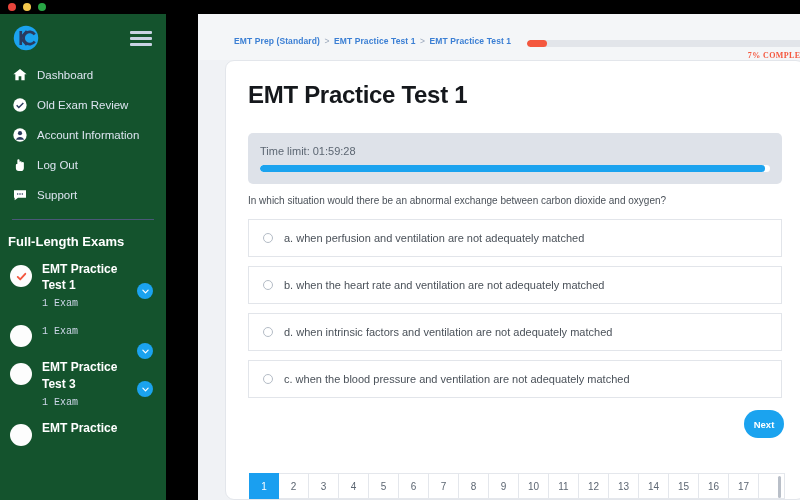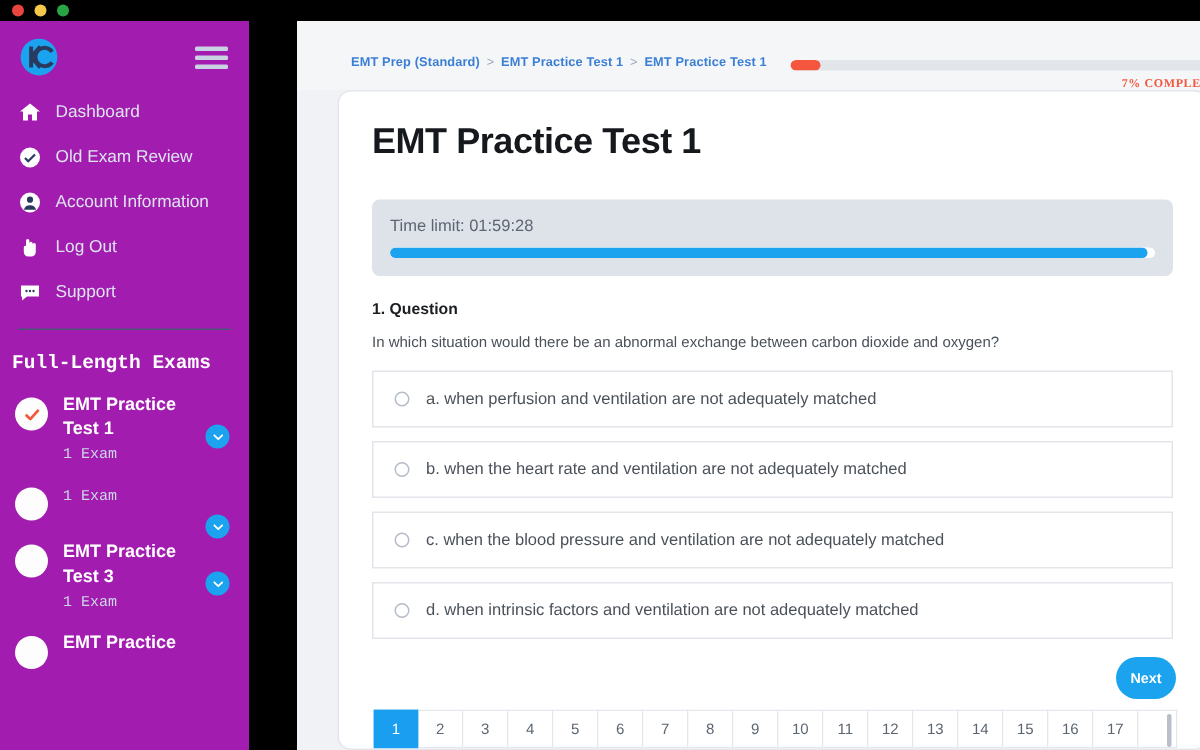--- a/index.html
+++ b/index.html
@@ -17,42 +17,41 @@
     background: #000; display: flex; align-items: center; padding-left: 8px; gap: 7px;
   }
   .dot { width: 8px; height: 8px; border-radius: 50%; }
   .dot.red { background: #e8453c; }
   .dot.yellow { background: #f5c84c; }
   .dot.green { background: #28a645; }
 
   
   .sidebar {
     position: absolute; left: 0; top: 14px; width: 166px; height: 486px;
-    background: #a21caf; overflow: hidden;
+    background: #14532d; overflow: hidden;
   }
   .sidebar-top { display: flex; align-items: center; justify-content: space-between;
     padding: 10px 14px 8px 12px; }
   .logo { width: 28px; height: 28px; }
   .hamburger { display: flex; flex-direction: column; gap: 3px; cursor: pointer; }
   .hamburger span { display: block; width: 22px; height: 3px; background: #c9d2e3; border-radius: 1px; }
 
   .nav-item {
     display: flex; align-items: center; gap: 9px;
     padding: 7px 12px; color: #dde4f0; font-size: 11.5px; cursor: pointer;
   }
   .nav-item .nav-icon { width: 16px; height: 16px; flex: 0 0 16px;
     display: flex; align-items: center; justify-content: center; }
   .nav-item .nav-icon svg { width: 16px; height: 16px; fill: #ffffff; }
 
   .divider { height: 1px; background: #4a5878; margin: 9px 12px 0 12px; }
 
   .section-title {
     color: #ffffff; font-size: 13px; font-weight: bold;
     padding: 14px 12px 6px 8px;
-    font-family: Liberation Mono, monospace;
   }
 
   .exam-item { position: relative; display: flex; gap: 10px; padding: 6px 10px 6px 10px; cursor: pointer; }
   .exam-bullet { flex: 0 0 22px; width: 22px; height: 22px; border-radius: 50%;
     background: #fdfdfd; display: flex; align-items: center; justify-content: center;
     margin-top: 4px; }
   .exam-bullet svg { width: 13px; height: 13px; }
   .exam-text { flex: 1; padding-right: 20px; }
   .exam-name { color: #ffffff; font-size: 12px; font-weight: bold; line-height: 1.35; width: 78px; }
   .exam-count { color: #cdd6e8; font-size: 10px; margin-top: 5px; font-family: Liberation Mono, monospace; }
@@ -275,39 +274,38 @@
     <section class="card">
       <h1 class="card-title">EMT Practice Test 1</h1>
 
       <div class="timer-box">
         <div class="timer-label">Time limit: 01:59:28</div>
         <div class="timer-track">
           <div class="timer-fill" id="timerfill" style="width: 99%; background: rgb(27, 163, 239);"></div>
         </div>
       </div>
 
-      <div class="q-num">1. Question</div>
       <div class="q-text">In which situation would there be an abnormal exchange between carbon dioxide and oxygen?</div>
 
       <div class="options">
         <div class="option">
           <span class="radio"></span>
           <span class="option-label">a. when perfusion and ventilation are not adequately matched</span>
         </div>
         <div class="option">
           <span class="radio"></span>
           <span class="option-label">b. when the heart rate and ventilation are not adequately matched</span>
         </div>
         <div class="option">
           <span class="radio"></span>
-          <span class="option-label">c. when the blood pressure and ventilation are not adequately matched</span>
+          <span class="option-label">d. when intrinsic factors and ventilation are not adequately matched</span>
         </div>
         <div class="option">
           <span class="radio"></span>
-          <span class="option-label">d. when intrinsic factors and ventilation are not adequately matched</span>
+          <span class="option-label">c. when the blood pressure and ventilation are not adequately matched</span>
         </div>
       </div>
 
       <div class="next-row">
         <button class="next-btn">Next</button>
       </div>
 
       <div class="pager" id="pager">
           <div class="pager-cell active">1</div>
           <div class="pager-cell">2</div>

